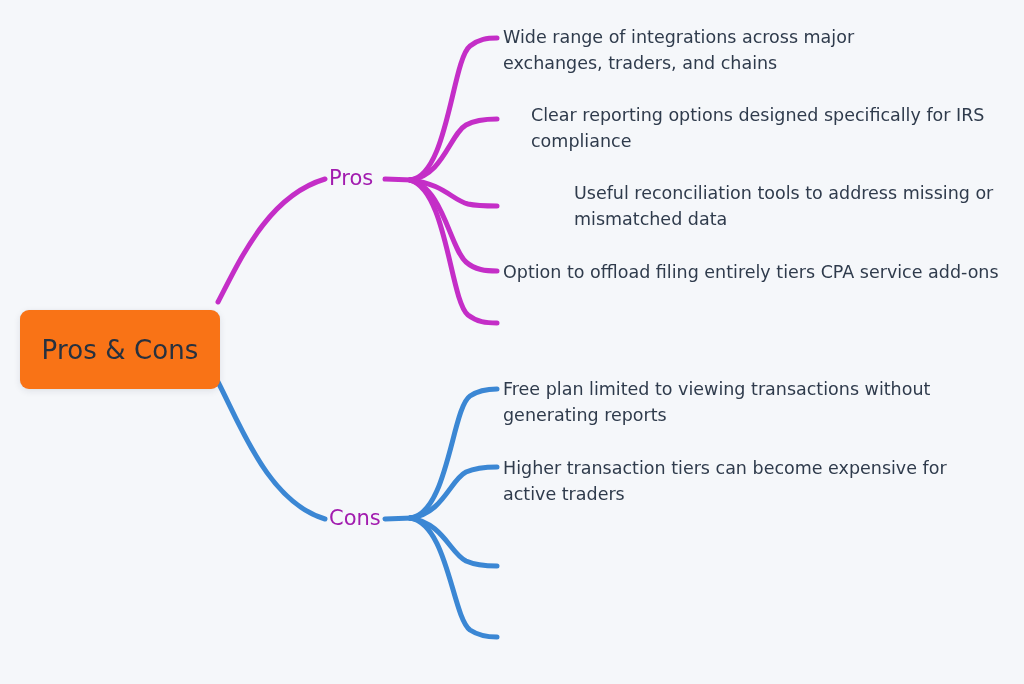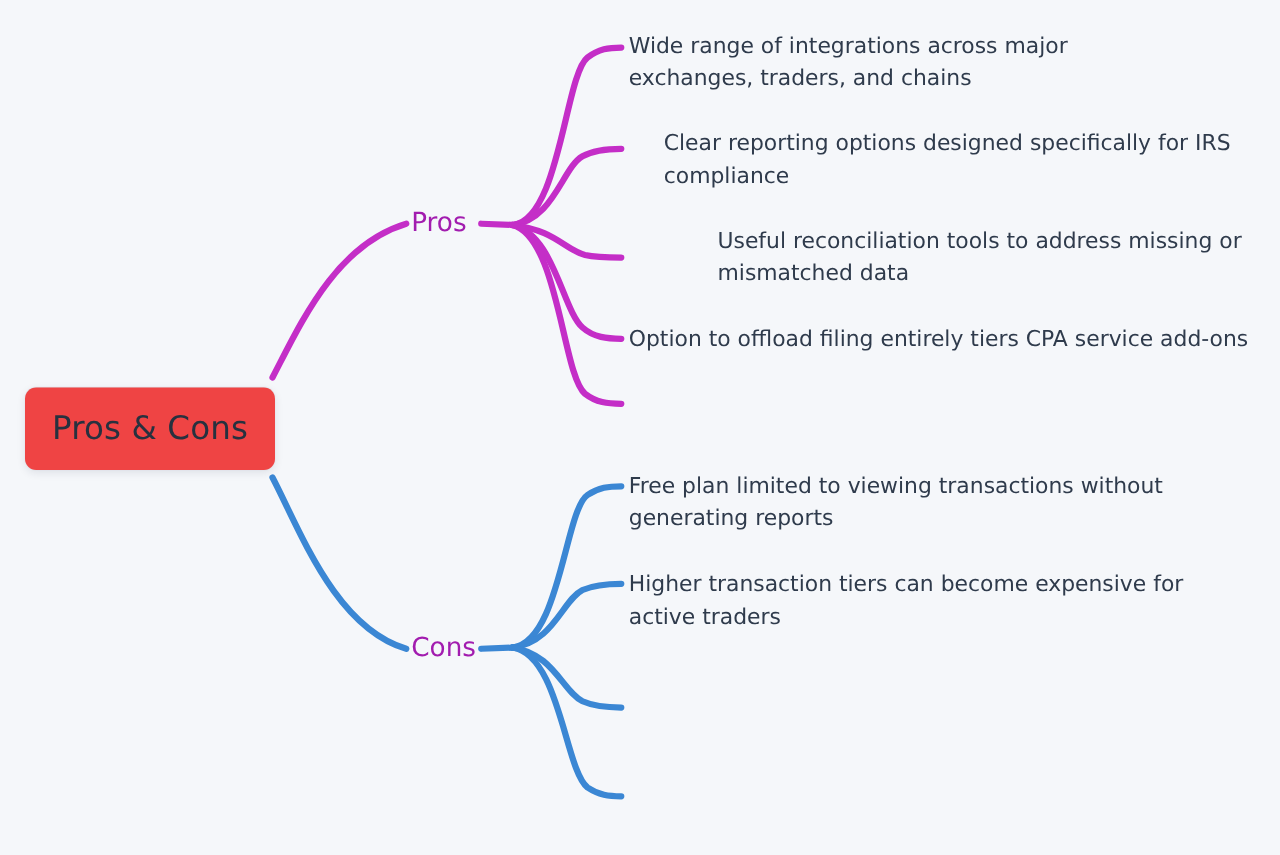--- a/index.html
+++ b/index.html
@@ -23,22 +23,22 @@
     top: 0;
     left: 0;
     width: 1024px;
     height: 684px;
   }
   .root-node {
     position: absolute;
     left: 20px;
     top: 310px;
     width: 200px;
-    height: 66px;
-    background: #ef4444;
+    height: 79px;
+    background: #f97316;
     border-radius: 9px;
     box-shadow: 0 2px 7px rgba(25, 40, 70, 0.10), 0 0 1px rgba(25, 40, 70, 0.10);
     display: flex;
     align-items: center;
     justify-content: center;
   }
   .root-label {
     font-size: 26px;
     color: #27313f;
     letter-spacing: 0.1px;

